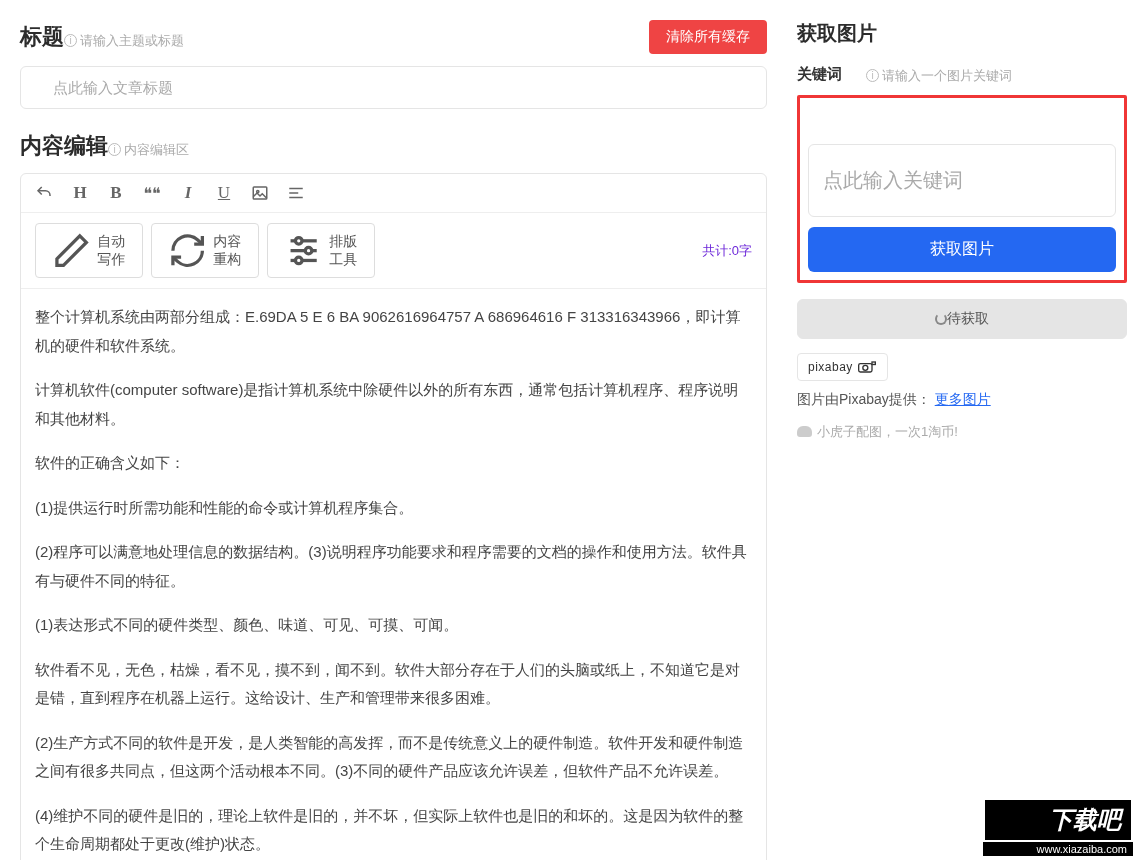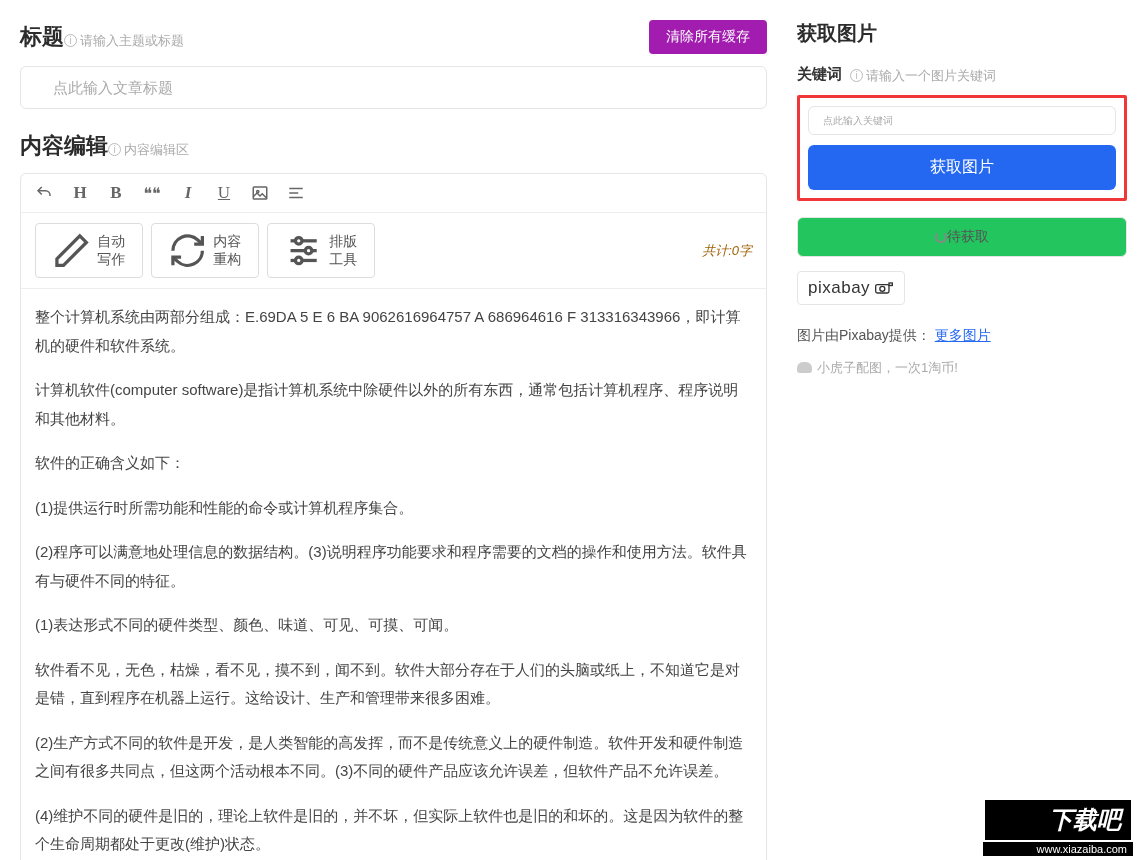--- a/index.html
+++ b/index.html
@@ -8,46 +8,46 @@
 .main { flex: 1; padding: 20px 20px 0 20px; }
 .sidebar { width: 350px; padding: 20px 10px 0 10px; }
 
 .section-header { display: flex; align-items: center; justify-content: space-between; margin-bottom: 12px; }
 .section-title-wrap { display: flex; align-items: baseline; gap: 0; }
 .section-title { font-size: 22px; font-weight: bold; color: #2c2c2c; }
 .hint { font-size: 13px; color: #aaa; display: flex; align-items: center; gap: 3px; }
 .hint-icon { display: inline-block; width: 13px; height: 13px; border: 1px solid #bbb; border-radius: 50%; font-size: 10px; line-height: 12px; text-align: center; color: #bbb; }
 
 .btn { padding: 7px 16px; border-radius: 4px; border: 1px solid transparent; font-size: 14px; cursor: pointer; display: inline-flex; align-items: center; gap: 5px; background: #fff; }
-.btn-primary { background: #a21caf; color: #fff; }
+.btn-primary { background: #ef4444; color: #fff; }
 .btn-outline { border: 1px solid #ddd; color: #555; }
 
 .title-input { width: 100%; padding: 12px 32px; border: 1px solid #e5e5e5; border-radius: 6px; font-size: 15px; color: #333; }
 .title-input::placeholder { color: #aaa; }
 
 .editor-box { border: 1px solid #e5e5e5; border-radius: 6px; margin-top: 12px; }
 .toolbar-row1 { display: flex; align-items: center; gap: 18px; padding: 10px 14px; border-bottom: 1px solid #eee; }
 .tb-icon { width: 18px; height: 18px; color: #666; cursor: pointer; display: flex; align-items: center; justify-content: center; }
 .toolbar-row2 { display: flex; align-items: center; padding: 10px 14px; border-bottom: 1px solid #eee; gap: 8px; position: relative; }
-.count { margin-left: auto; color: #a16207; font-size: 13px; font-style: italic; }
+.count { margin-left: auto; color: #6d28d9; font-size: 13px; }
 .highlight-box { border: 3px solid #f03636; padding: 3px; border-radius: 2px; display: inline-flex; }
 
 .content-area { padding: 14px 14px; font-size: 15px; line-height: 1.9; color: #444; min-height: 460px; }
 .content-area p { margin-bottom: 16px; }
 
 .side-section-title { font-size: 20px; font-weight: bold; color: #2c2c2c; margin-bottom: 18px; }
-.side-label-wrap { display: flex; align-items: baseline; gap: 8px; margin-bottom: 10px; }
+.side-label-wrap { display: flex; align-items: baseline; gap: 24px; margin-bottom: 10px; }
 .side-label { font-size: 15px; font-weight: bold; }
 .side-highlight { border: 3px solid #f03636; padding: 8px; border-radius: 2px; margin-bottom: 16px; }
-.keyword-input { width: 100%; padding: 8px 14px; border: 1px solid #e5e5e5; border-radius: 6px; font-size: 10px; margin-bottom: 10px; }
+.keyword-input { width: 100%; padding: 24px 14px; border: 1px solid #e5e5e5; border-radius: 6px; font-size: 20px; margin-bottom: 10px; margin-top: 38px; }
 .keyword-input::placeholder { color: #aaa; }
 .fetch-btn { width: 100%; padding: 12px; background: #2468f2; color: #fff; border: none; border-radius: 6px; font-size: 16px; cursor: pointer; }
-.status-btn { width: 100%; padding: 10px; border: 1px solid #e5e5e5; border-radius: 6px; background: #22c55e; color: #555; font-size: 14px; display: flex; align-items: center; justify-content: center; cursor: pointer; }
+.status-btn { width: 100%; padding: 10px; border: 1px solid #e5e5e5; border-radius: 6px; background: #e5e5e5; color: #555; font-size: 14px; display: flex; align-items: center; justify-content: center; cursor: pointer; }
 .spinner { width: 12px; height: 12px; border: 2px solid #888; border-top-color: transparent; border-radius: 50%; }
-.pixabay-badge { display: inline-flex; align-items: center; gap: 4px; border: 1px solid #e5e5e5; border-radius: 4px; padding: 6px 10px; margin: 14px 0 22px 0; font-size: 17px; letter-spacing: 0.5px; color: #333; }
+.pixabay-badge { display: inline-flex; align-items: center; gap: 4px; border: 1px solid #e5e5e5; border-radius: 4px; padding: 6px 10px; margin: 14px 0 10px 0; font-size: 12px; letter-spacing: 0.5px; color: #333; }
 .attr-line { font-size: 14px; color: #555; margin-bottom: 14px; }
 .attr-link { color: #2468f2; }
 .promo-line { font-size: 13px; color: #aaa; display: flex; align-items: center; gap: 5px; }
 .cloud-icon { width: 15px; height: 11px; background: #ccc; border-radius: 6px 6px 3px 3px; position: relative; }
 
 .watermark { position: absolute; right: 4px; bottom: 4px; width: 150px; }
 .wm-top { background: #000; color: #fff; font-size: 24px; font-weight: bold; padding: 4px 10px; font-style: italic; border: 2px solid #fff; text-align: right; }
 .wm-bot { background: #000; color: #fff; font-size: 11px; padding: 1px 6px; text-align: right; }
 
 svg { width: 100%; height: 100%; }

